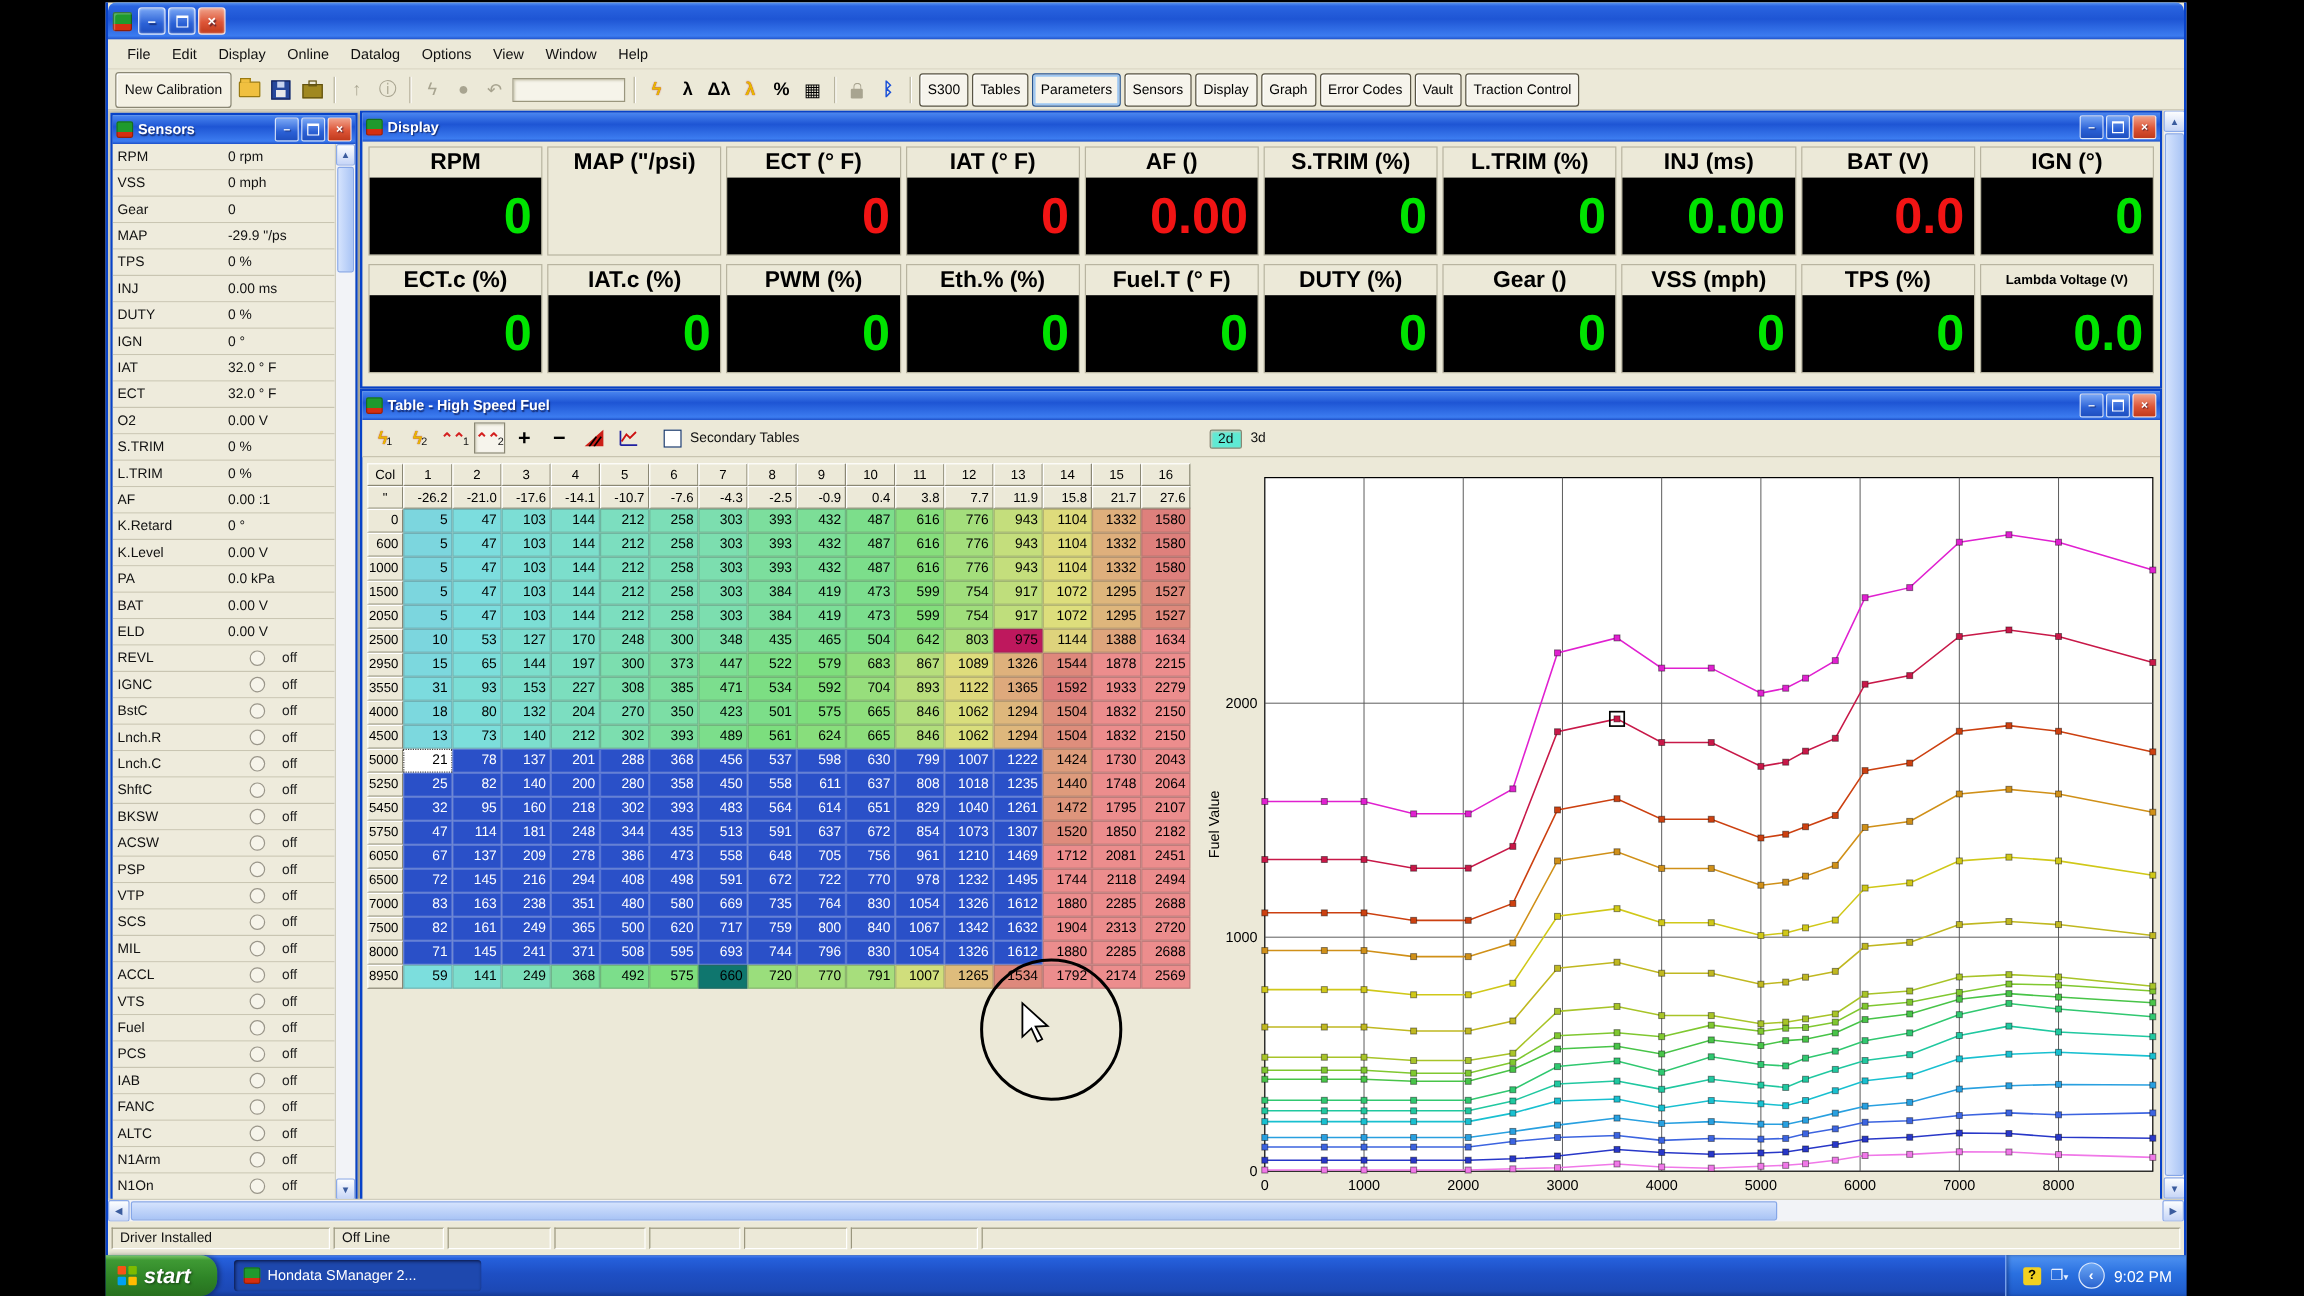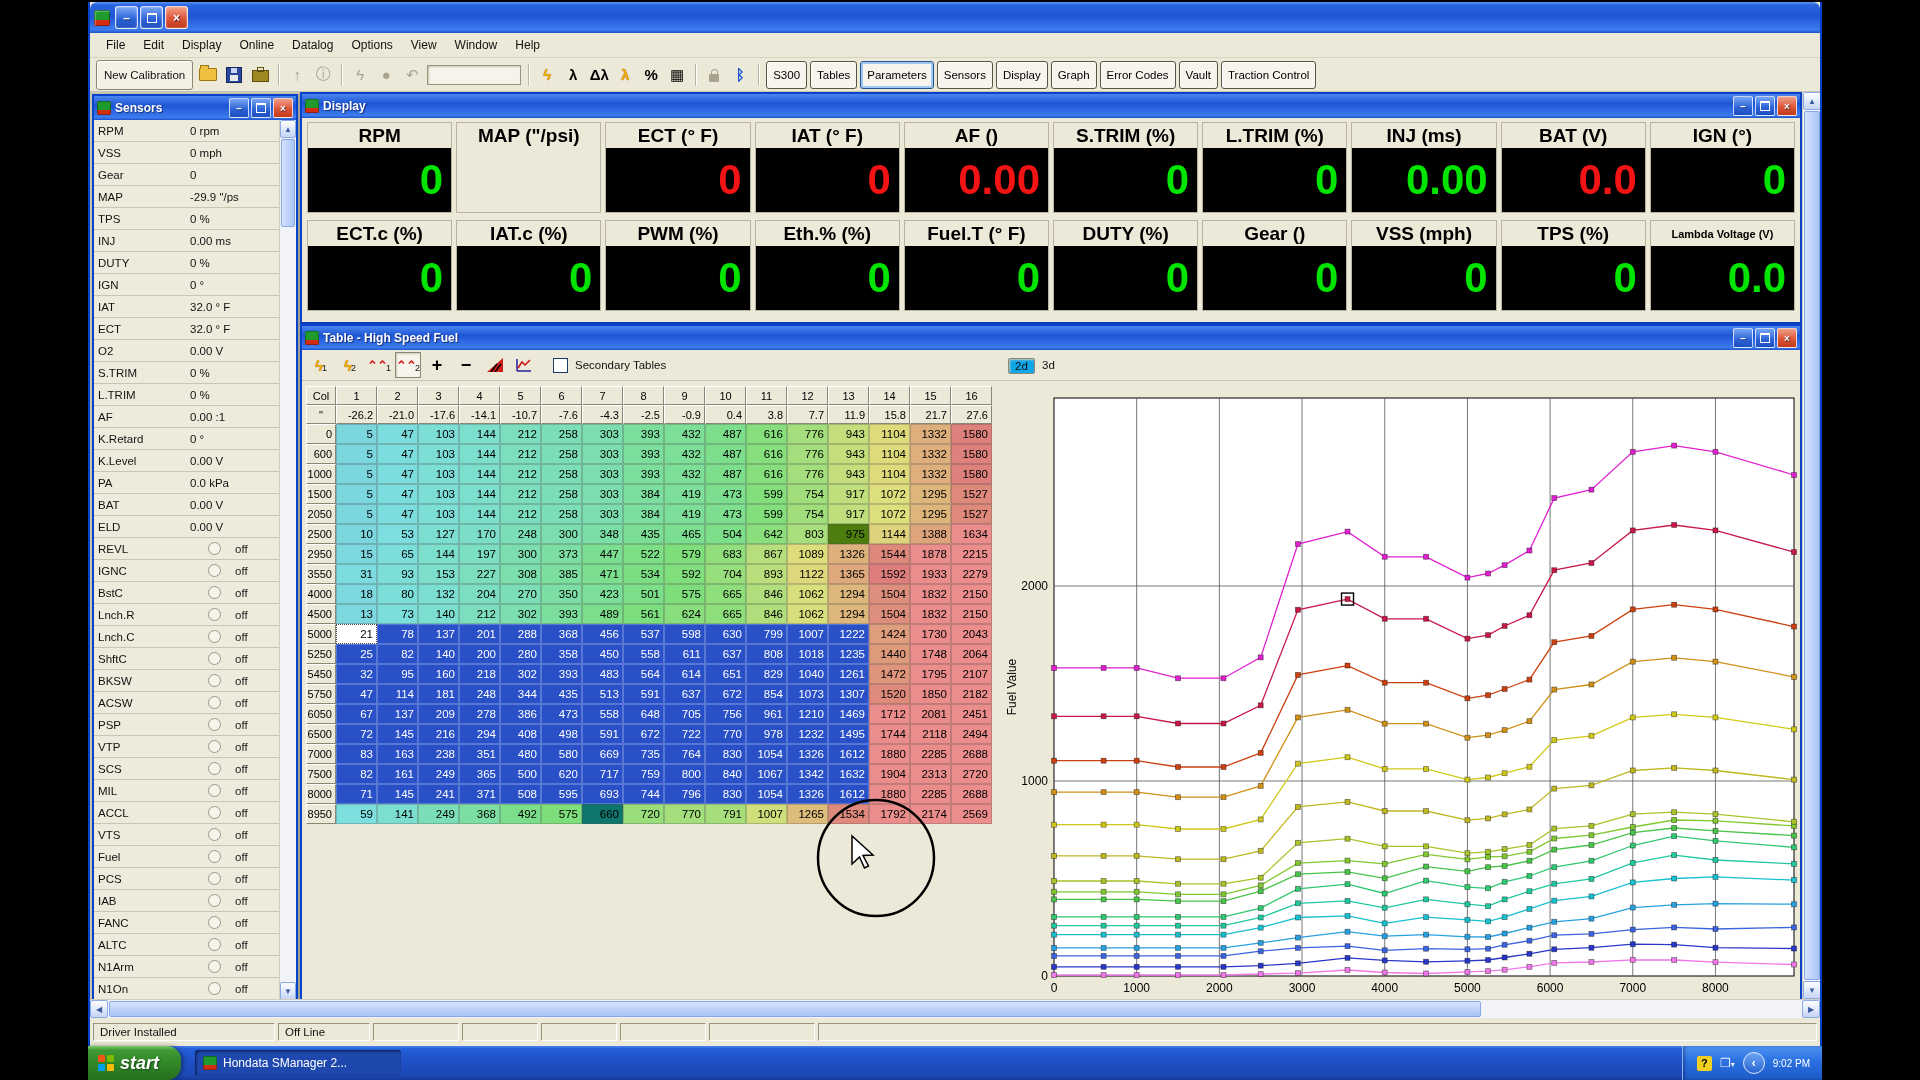--- a/index.html
+++ b/index.html
@@ -102,21 +102,21 @@
   .hcell,.rlabel{box-sizing:border-box;background:#ece9d8;border:1px solid;border-color:#fff #8a8774 #8a8774 #fff;
       font-size:11px;display:flex;align-items:center;justify-content:center;color:#000;}
   .hcell{width:41px;height:19px;} .hcell.corner{width:30px;}
   .mapcell{justify-content:flex-end;padding-right:3px;}
   .rlabel{width:30px;height:20px;justify-content:flex-end;padding-right:3px;}
   .cell{width:41px;height:20px;box-sizing:border-box;border:1px solid rgba(80,80,80,.28);
       font-size:11.5px;display:flex;align-items:center;justify-content:flex-end;padding-right:3px;color:#000;}
   .cell.sel{background:#2a50c8 !important;color:#fff;border-color:rgba(255,255,255,.22);}
   .cell.active{background:#fff !important;color:#000;border:1px dotted #444;}
   .view-btn{position:absolute;font-size:11.5px;padding:1px 6px;color:#111;}
-  .view-btn.pressed{border:1px solid #8a8774;background:#0ea5e9;border-radius:2px;box-shadow:inset 1px 1px 2px #cfcbb8;}
+  .view-btn.pressed{border:1px solid #8a8774;background:#5eead4;border-radius:2px;box-shadow:inset 1px 1px 2px #cfcbb8;}
   
   #mdi-vscroll{position:absolute;left:1712px;top:0;width:18px;height:100%;background:#f2f3f7;
       display:flex;flex-direction:column;border-left:1px solid #d0cebe;}
   .hscroll{height:18px;flex:0 0 18px;background:#f2f3f7;display:flex;border-top:1px solid #d0cebe;}
   .hsb-btn{width:16px;flex:0 0 16px;background:linear-gradient(180deg,#fdfefe,#c6d5f7);border:1px solid #8caae8;
       border-radius:2px;color:#3b5c9e;font-size:8px;display:flex;align-items:center;justify-content:center;}
   .hsb-thumb{background:linear-gradient(180deg,#d5e3fd,#a9c4f5);border:1px solid #86a7e8;border-radius:2px;}
   
   .statusbar{height:24px;flex:0 0 24px;background:#ece9d8;display:flex;align-items:center;gap:3px;padding:2px 3px;}
   .status-cell{height:18px;box-sizing:border-box;border:1px solid;border-color:#9a967e #fff #fff #9a967e;
@@ -134,21 +134,21 @@
   .task-btn{margin-left:14px;height:26px;width:190px;display:flex;align-items:center;gap:6px;padding:0 8px;
       border-radius:3px;background:#1e48ae;box-shadow:inset 1px 1px 3px rgba(0,0,20,.7);color:#fff;font-size:12px;}
   .tray{margin-left:auto;height:34px;display:flex;align-items:center;gap:8px;padding:0 12px 0 14px;
       background:linear-gradient(180deg,#4f93f2 0%,#2a70e0 45%,#1e5ac8 100%);border-left:1px solid #8ab4f8;
       box-shadow:inset 2px 0 3px rgba(0,0,40,.3);color:#fff;}
   .tray-help{width:15px;height:15px;border-radius:2px;background:#f2d020;color:#000;font-weight:bold;font-size:11px;
       display:flex;align-items:center;justify-content:center;}
   .tray-win{color:#e8f0ff;font-size:12px;}
   .tray-circle{width:20px;height:20px;border-radius:50%;background:linear-gradient(180deg,#6aa6f5,#2a64d0);
       border:1px solid #dce8fc;color:#fff;display:flex;align-items:center;justify-content:center;font-size:12px;font-weight:bold;}
-  .clock{font-size:10px;}
+  .clock{font-size:13px;}
   
   #annotation{position:absolute;left:0;top:0;pointer-events:none;}
 </style>
 </head>
 <body>
 
 <div id="screen">
   <div id="app">
 
     <div class="titlebar">
@@ -724,21 +724,21 @@
               <span class="cell" style="background: rgb(124, 222, 208);">127</span>
               <span class="cell" style="background: rgb(124, 222, 200);">170</span>
               <span class="cell" style="background: rgb(124, 222, 185);">248</span>
               <span class="cell" style="background: rgb(124, 222, 175);">300</span>
               <span class="cell" style="background: rgb(124, 222, 167);">348</span>
               <span class="cell" style="background: rgb(124, 222, 149);">435</span>
               <span class="cell" style="background: rgb(124, 222, 144);">465</span>
               <span class="cell" style="background: rgb(124, 222, 136);">504</span>
               <span class="cell" style="background: rgb(139, 222, 124);">642</span>
               <span class="cell" style="background: rgb(169, 222, 124);">803</span>
-              <span class="cell" style="background: #4d7c0f;">975</span>
+              <span class="cell" style="background: #be185d;">975</span>
               <span class="cell" style="background: rgb(222, 211, 124);">1144</span>
               <span class="cell" style="background: rgb(222, 165, 124);">1388</span>
               <span class="cell" style="background: rgb(236, 141, 141);">1634</span>
             </div>
             <div class="trow">
               <span class="rlabel">2950</span>
               <span class="cell" style="background: rgb(124, 216, 222);">15</span>
               <span class="cell" style="background: rgb(124, 222, 219);">65</span>
               <span class="cell" style="background: rgb(124, 222, 204);">144</span>
               <span class="cell" style="background: rgb(124, 222, 195);">197</span>

